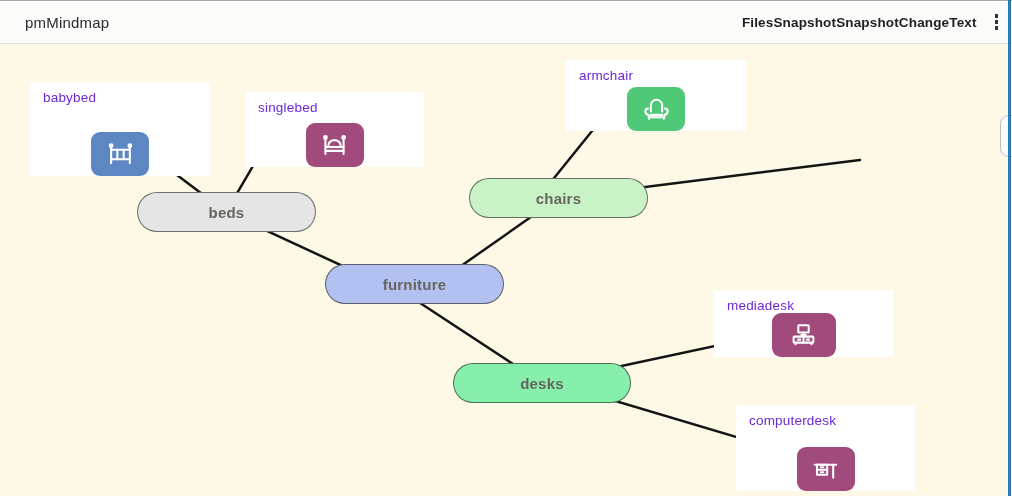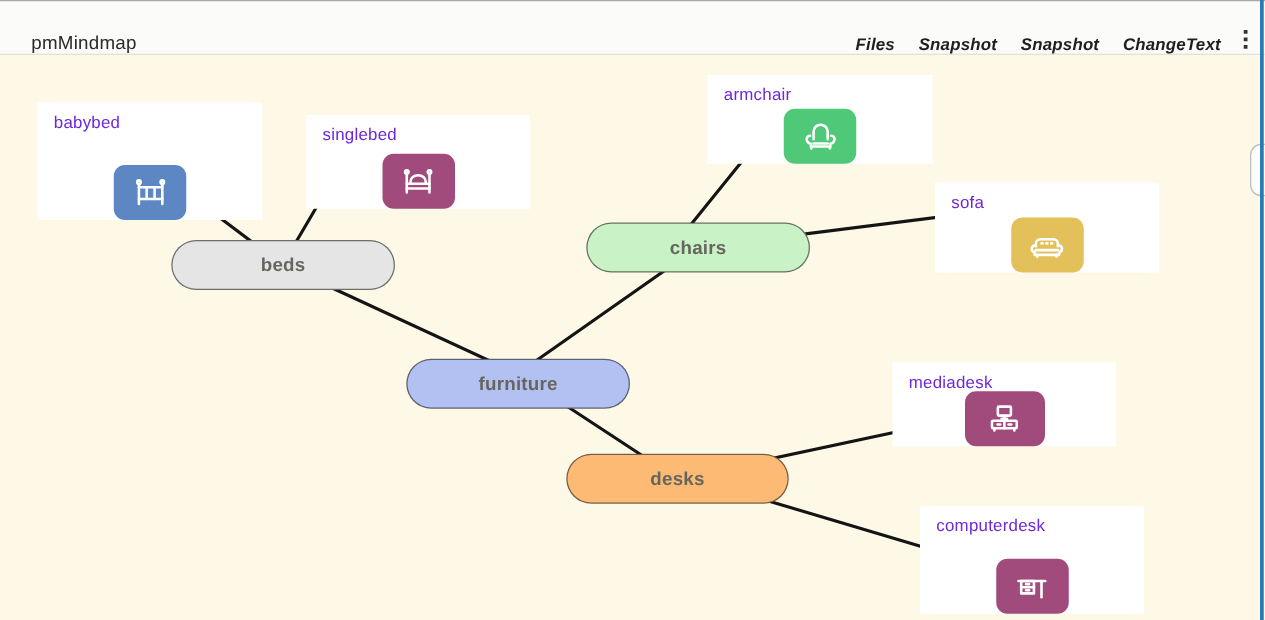--- a/index.html
+++ b/index.html
@@ -6,25 +6,25 @@
   body{
     width:1012px;height:496px;position:relative;overflow:hidden;
     background:#fdf9e6;
     font-family:"Liberation Sans", sans-serif;
     -webkit-font-smoothing:antialiased;
   }
   
   .header{
     position:absolute;left:0;top:0;width:1012px;height:44px;
     background:#fbfbfa;border-bottom:1px solid #e2e0da;border-top:1px solid #a8a8a8;
-    box-sizing:border-box;display:flex;align-items:flex-end;z-index:10;
+    box-sizing:border-box;display:flex;align-items:center;z-index:10;
   }
   .app-title{margin-left:25px;font-size:15px;font-weight:500;color:#2a2a2a;letter-spacing:.2px;}
   .header-spacer{flex:1;}
-  .menu{display:flex;align-items:center;gap:19px;margin-right:10px;font-style:italic;}
+  .menu{display:flex;align-items:center;margin-right:10px;}
   .menu-item{font-size:13.5px;font-weight:600;color:#1f1f1f;cursor:pointer;letter-spacing:.15px;}
   .kebab{display:flex;flex-direction:column;gap:2.6px;padding:4px 8px;margin-right:6px;cursor:pointer;}
   .kebab i{width:3.4px;height:3.4px;background:#333;display:block;}
   
   .canvas{position:absolute;left:0;top:0;width:1012px;height:496px;z-index:1;}
   svg.edges{position:absolute;left:0;top:0;z-index:1;}
   svg.edges line{stroke:#141414;stroke-width:2.5;stroke-linecap:round;}
   
   .leaf{
     position:absolute;background:#ffffff;z-index:3;box-sizing:border-box;
@@ -100,32 +100,20 @@
     <div class="tile" style="background-color: rgb(79, 200, 120);">
       <svg viewBox="0 0 24 24">
         <path d="M7.9 13.4V9a4.1 4.1 0 0 1 8.2 0v4.4"></path>
         <path d="M7.9 15.9h8.2"></path>
         <path d="M5.9 11.3a2 2 0 0 0-2 2c0 1.5 1 2.5 2.4 2.7v1.6h11.4v-1.6c1.4-.2 2.4-1.2 2.4-2.7a2 2 0 0 0-2-2"></path>
         <path d="M6.6 17.7v1.1M17.4 17.7v1.1"></path>
       </svg>
     </div>
   </div>
 
-  <div class="leaf" style="left:748px;top:146px;width:179px;height:72px">
-    <div class="leaf-label">sofa</div>
-    <div class="tile" style="background-color: rgb(228, 192, 91);">
-      <svg viewBox="0 0 24 24">
-        <path d="M5.6 12.4v-1.5a2.6 2.6 0 0 1 2.6-2.6h7.6a2.6 2.6 0 0 1 2.6 2.6v1.5"></path>
-        <path d="M8.9 10.7h.6M11.7 10.7h.6M14.5 10.7h.6"></path>
-        <path d="M5.6 11.9a2 2 0 0 0-2.4 1.9c0 1 .7 1.9 1.7 2.2v1.4h14.2V16c1-.3 1.7-1.2 1.7-2.2a2 2 0 0 0-2.4-1.9"></path>
-        <path d="M5.6 14.6h12.8"></path>
-        <path d="M6.4 17.4v1M17.6 17.4v1"></path>
-      </svg>
-    </div>
-  </div>
 
   <div class="leaf" style="left:714px;top:290px;width:179px;height:67px">
     <div class="leaf-label">mediadesk</div>
     <div class="tile" style="width: 64px; background-color: rgb(161, 75, 125);">
       <svg viewBox="0 0 24 24">
         <rect x="8.2" y="4.6" width="7.6" height="5.2" rx="0.6"></rect>
         <path d="M12 9.8v1.4M10.4 11.6h3.2"></path>
         <rect x="4.8" y="12.8" width="14.4" height="4.4" rx="0.6"></rect>
         <path d="M12 12.8v4.4"></path>
         <path d="M8 15h1.6M14.4 15H16"></path>
@@ -146,24 +134,24 @@
       </svg>
     </div>
   </div>
 
   <div class="pill" style="left: 137px; top: 192px; width: 179px; background-color: #e5e5e5;">
     <span>beds</span>
   </div>
   <div class="pill" style="left: 469px; top: 178px; width: 179px; background-color: rgb(201, 243, 199); justify-content: center;">
     <span>chairs</span>
   </div>
-  <div class="pill" style="left: 325px; top: 287px; width: 179px; background-color: rgb(179, 193, 242); text-align: center;">
+  <div class="pill" style="left: 325px; top: 264px; width: 179px; background-color: rgb(179, 193, 242); text-align: center;">
     <span>furniture</span>
   </div>
-  <div class="pill" style="left: 453px; top: 363px; width: 178px; background-color: #fdba74;">
+  <div class="pill" style="left: 453px; top: 363px; width: 178px; background-color: #86efac;">
     <span>desks</span>
   </div>
 
 </div>
 
 <div class="header">
   <div class="app-title">pmMindmap</div>
   <div class="header-spacer"></div>
   <div class="menu">
     <div class="menu-item">Files</div>

